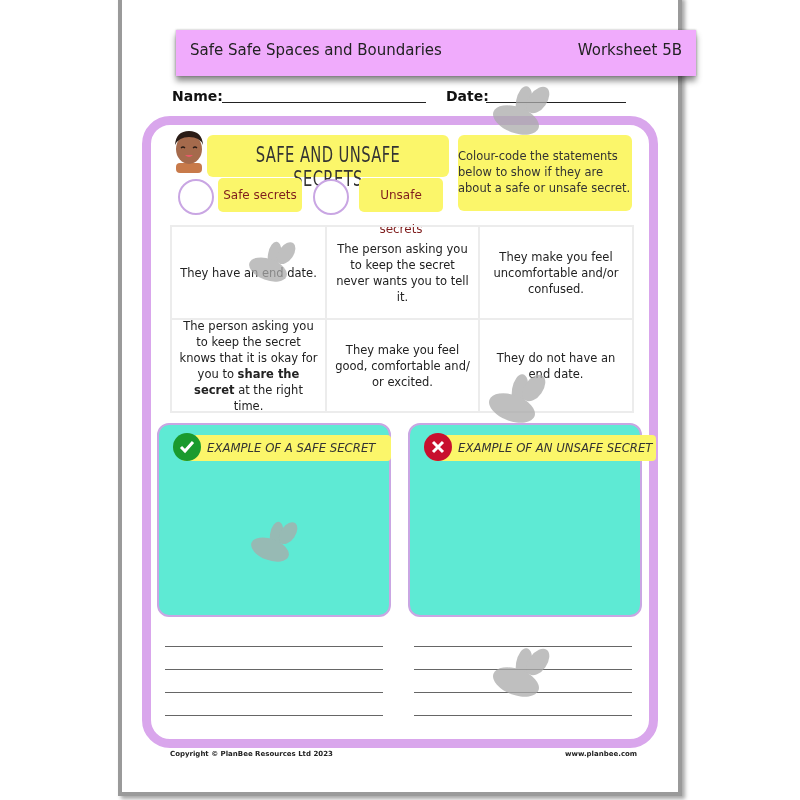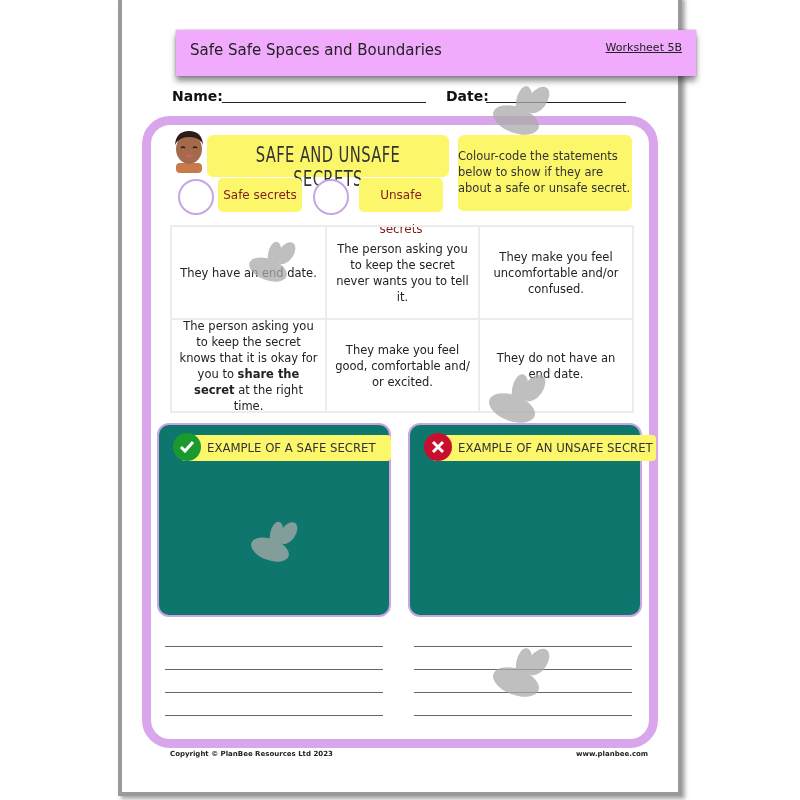--- a/index.html
+++ b/index.html
@@ -2,46 +2,46 @@
 <html><head>
 <meta charset="utf-8">
 <style>
   html, body { margin:0; padding:0; background:#ffffff; }
   body { width:800px; height:800px; position:relative; overflow:hidden; font-family:"DejaVu Sans", sans-serif; }
   .sheet { position:absolute; left:118px; top:-4px; width:564px; height:800px; background:#fff;
            border:4px solid #9a9a9a; box-shadow: 3px 3px 4px rgba(0,0,0,0.35); box-sizing:border-box; }
   .header-box { position:absolute; left:176px; top:30px; width:520px; height:46px; background:#f0abfc;
                 box-shadow: 0 5px 6px rgba(0,0,0,0.45), 0 0 2px rgba(0,0,0,0.3); }
   .header-title { position:absolute; left:14px; top:11px; font-size:15px; color:#222; }
-  .header-ws { position:absolute; right:14px; top:11px; font-size:11px; color:#222;text-decoration:underline; }
+  .header-ws { position:absolute; right:14px; top:11px; font-size:15px; color:#222; }
   .namerow { position:absolute; top:88px; font-size:14px; font-weight:bold; color:#111; }
   .line-under { position:absolute; height:0; border-bottom:1.5px solid #222; }
   .frame { position:absolute; left:142px; top:116px; width:516px; height:632px; border:9px solid #d9a6ec;
            border-radius:28px; box-sizing:border-box; background:#fff; }
   .face { position:absolute; left:172px; top:127px; width:34px; height:46px; }
   .title-banner { position:absolute; left:207px; top:135px; width:242px; height:42px; background:#fbf66a;
                   border-radius:6px; }
   .title-text { position:absolute; left:0; right:0; top:8px; text-align:center; font-family:"DejaVu Sans Condensed","DejaVu Sans", sans-serif;
                 font-size:21px; letter-spacing:0.5px; color:#333; transform:scaleX(0.78); }
   .instr { position:absolute; left:458px; top:135px; width:174px; height:76px; background:#fbf66a; border-radius:6px;
            font-size:11.5px; color:#333; line-height:16px; box-sizing:border-box; padding-top:13px; }
   .circle { position:absolute; width:32px; height:32px; border:2px solid #c9a6e3; border-radius:50%; background:#fff; }
   .key-box { position:absolute; top:178px; height:34px; background:#fbf66a; border-radius:5px; font-size:12px; color:#7f1d1d;
              line-height:34px; text-align:center; }
   .grid { position:absolute; left:170px; top:225px; width:462px; height:186px; display:grid;
           grid-template-columns:155px 153px 154px; grid-template-rows:93px 93px; border:1px solid #ececec; }
   .cell { border:1px solid #ececec; display:flex; align-items:center; justify-content:center; text-align:center;
           font-size:11.5px; color:#222; line-height:16px; padding:0 6px; }
-  .ex-box { position:absolute; top:423px; width:230px; height:190px; border:2px solid #c9a6e3; border-radius:12px; background:#0f766e; }
+  .ex-box { position:absolute; top:423px; width:230px; height:190px; border:2px solid #c9a6e3; border-radius:12px; background:#5eead4;font-style:italic; }
   .ex-banner { position:absolute; left:22px; top:10px; height:26px; background:#fbf66a; border-radius:4px;
                font-family:"DejaVu Sans Condensed","DejaVu Sans", sans-serif; font-size:13px; color:#333; line-height:26px; padding-left:26px; }
   .ex-icon { position:absolute; left:14px; top:8px; width:28px; height:28px; border-radius:50%; display:flex; align-items:center; justify-content:center; }
   .wline { position:absolute; height:0; border-bottom:1.5px solid #666; }
   .footer-l { position:absolute; left:170px; top:750px; font-size:7px; font-weight:bold; color:#222; }
-  .footer-r { position:absolute; left:565px; top:750px; font-size:7px; font-weight:bold; color:#222;margin-left:11px; }
+  .footer-r { position:absolute; left:565px; top:750px; font-size:7px; font-weight:bold; color:#222; }
   .wm { position:absolute; opacity:0.75; }
 </style>
 </head>
 <body>
 
 <div class="sheet"></div>
 
 <div class="header-box">
   <span class="header-title">Safe Safe Spaces and Boundaries</span>
   <span class="header-ws">Worksheet 5B</span>

